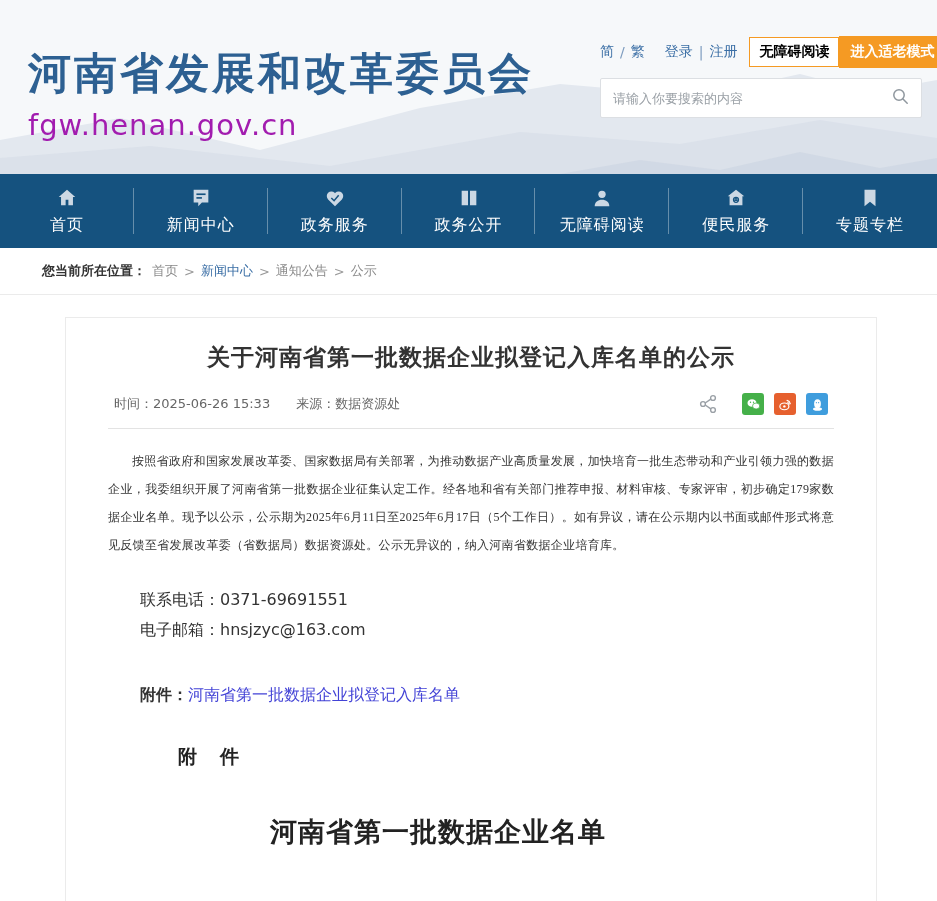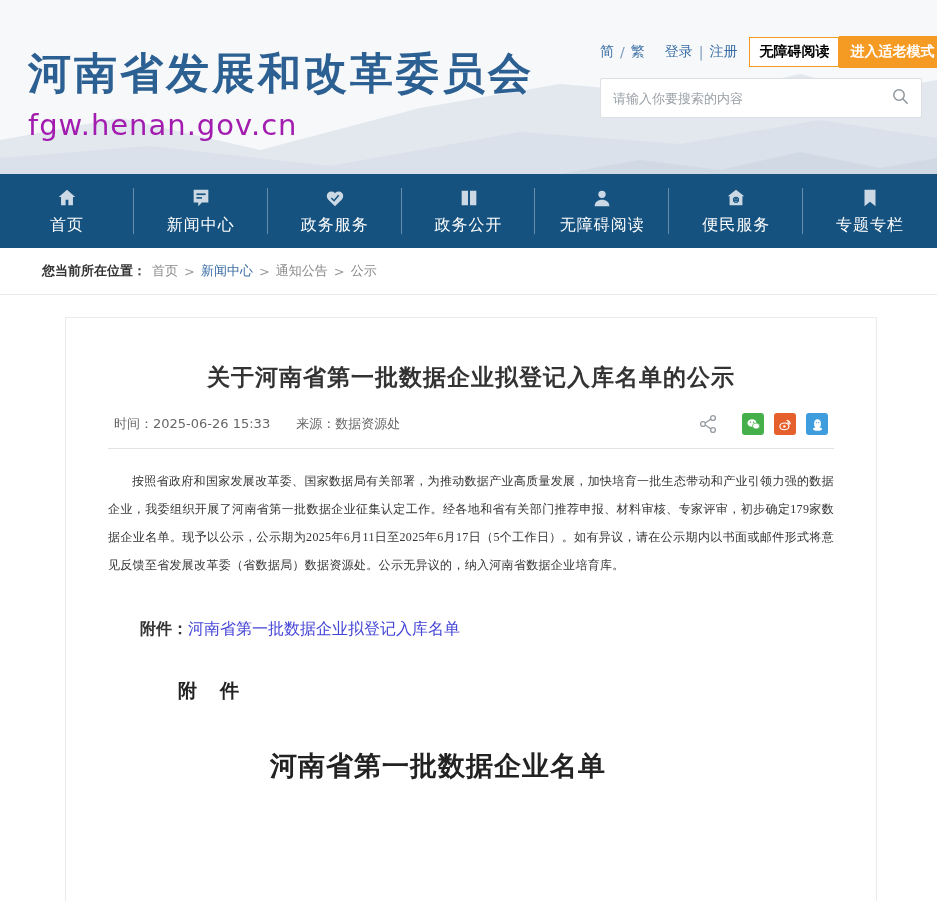--- a/index.html
+++ b/index.html
@@ -34,21 +34,21 @@
 
   
   .crumb-bar { height:47px; display:flex; align-items:center; padding-left:42px; font-size:13px; border-bottom:1px solid #ebebeb; background:#fff; }
   .crumb-label { color:#333; font-weight:bold; margin-right:6px; }
   .crumb-item { color:#8a8a8a; cursor:pointer; }
   .crumb-item.active { color:#3a6ea5; }
   .crumb-sep { color:#999; margin:0 6px; }
 
   
   .article-box { margin:22px 60px 0 65px; border:1px solid #ebebeb; border-bottom:none; min-height:660px; padding:0 42px; background:#fff; }
-  .article-title { text-align:center; font-size:23px; font-weight:bold; color:#333; margin-top:44px; letter-spacing:1px; }
+  .article-title { text-align:center; font-size:23px; font-weight:bold; color:#333; margin-top:24px; letter-spacing:1px; }
   .meta-row { display:flex; align-items:center; margin-top:20px; padding:0 6px; }
   .meta-text { font-size:13px; color:#666; }
   .meta-text .gap { display:inline-block; width:26px; }
   .meta-share { margin-left:auto; display:flex; align-items:center; gap:10px; }
   .share-sq { width:22px; height:22px; border-radius:3px; display:flex; align-items:center; justify-content:center; cursor:pointer; }
   .share-plain { background:none; cursor:pointer; display:flex; align-items:center; margin-right:14px; }
   .meta-divider { border:none; border-top:1px solid #e3e3e3; margin-top:13px; }
   .article-body { margin-top:18px; font-size:12px; color:#333; line-height:28px; text-align:justify; text-indent:2em; letter-spacing:.3px;font-family:Liberation Serif, serif; }
   .contact-block { margin-top:26px; font-size:16px; color:#333; line-height:30px; padding-left:2em; }
   .attach-line { margin-top:40px; font-size:16px; padding-left:2em; }
@@ -221,20 +221,24 @@
               <circle cx="8.5" cy="7.5" r=".8" fill="#3f9ddd"></circle>
               <circle cx="11.5" cy="7.5" r=".8" fill="#3f9ddd"></circle>
             </svg>
         </span>
       </span>
     </div>
     <hr class="meta-divider">
 
     <p class="article-body">按照省政府和国家发展改革委、国家数据局有关部署，为推动数据产业高质量发展，加快培育一批生态带动和产业引领力强的数据企业，我委组织开展了河南省第一批数据企业征集认定工作。经各地和省有关部门推荐申报、材料审核、专家评审，初步确定179家数据企业名单。现予以公示，公示期为2025年6月11日至2025年6月17日（5个工作日）。如有异议，请在公示期内以书面或邮件形式将意见反馈至省发展改革委（省数据局）数据资源处。公示无异议的，纳入河南省数据企业培育库。</p>
 
+    <div class="contact-block">
+      <div><span>联系电话：</span><span>0371-69691551</span></div>
+      <div><span>电子邮箱：</span><span>hnsjzyc@163.com</span></div>
+    </div>
 
     <div class="attach-line">
       <span class="attach-label">附件：</span><a class="attach-link">河南省第一批数据企业拟登记入库名单</a>
     </div>
 
     <div class="doc">
       <div class="doc-section-label">附　件</div>
       <div class="doc-title">河南省第一批数据企业名单</div>
 
     </div>

